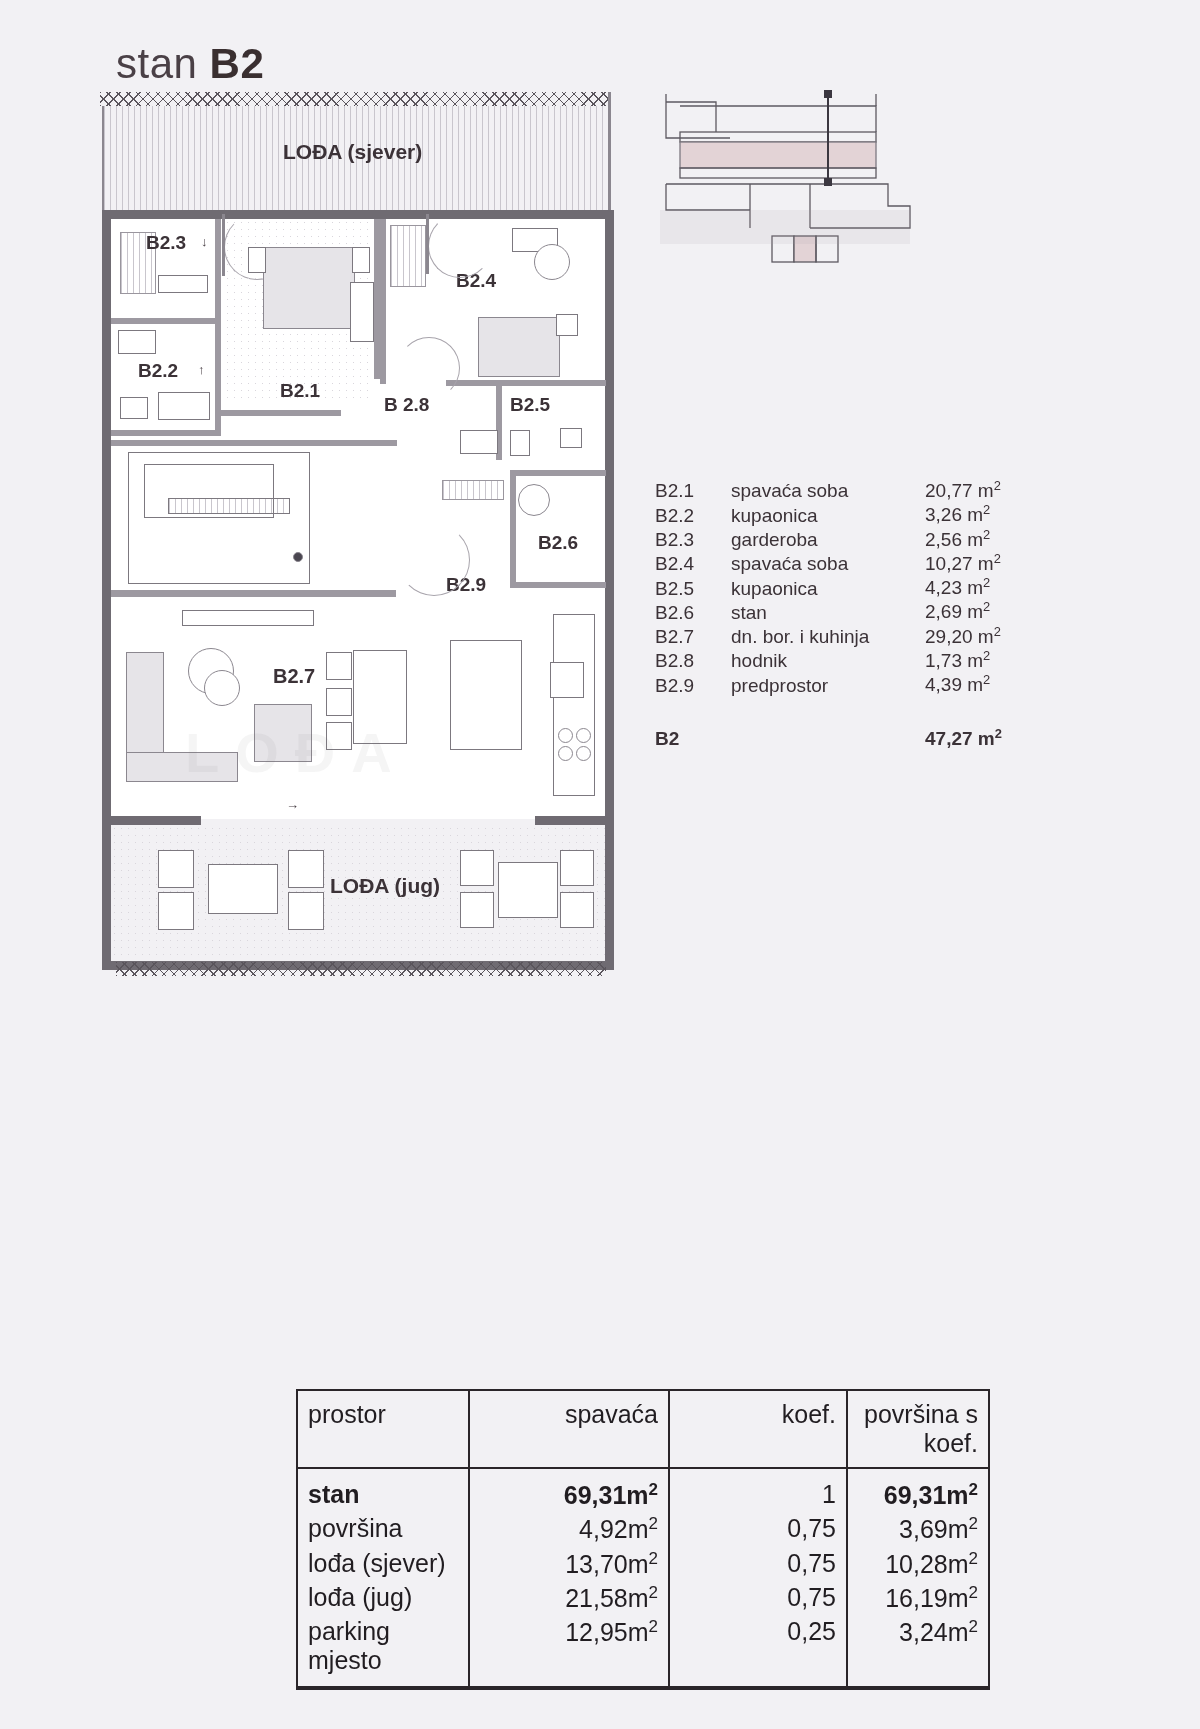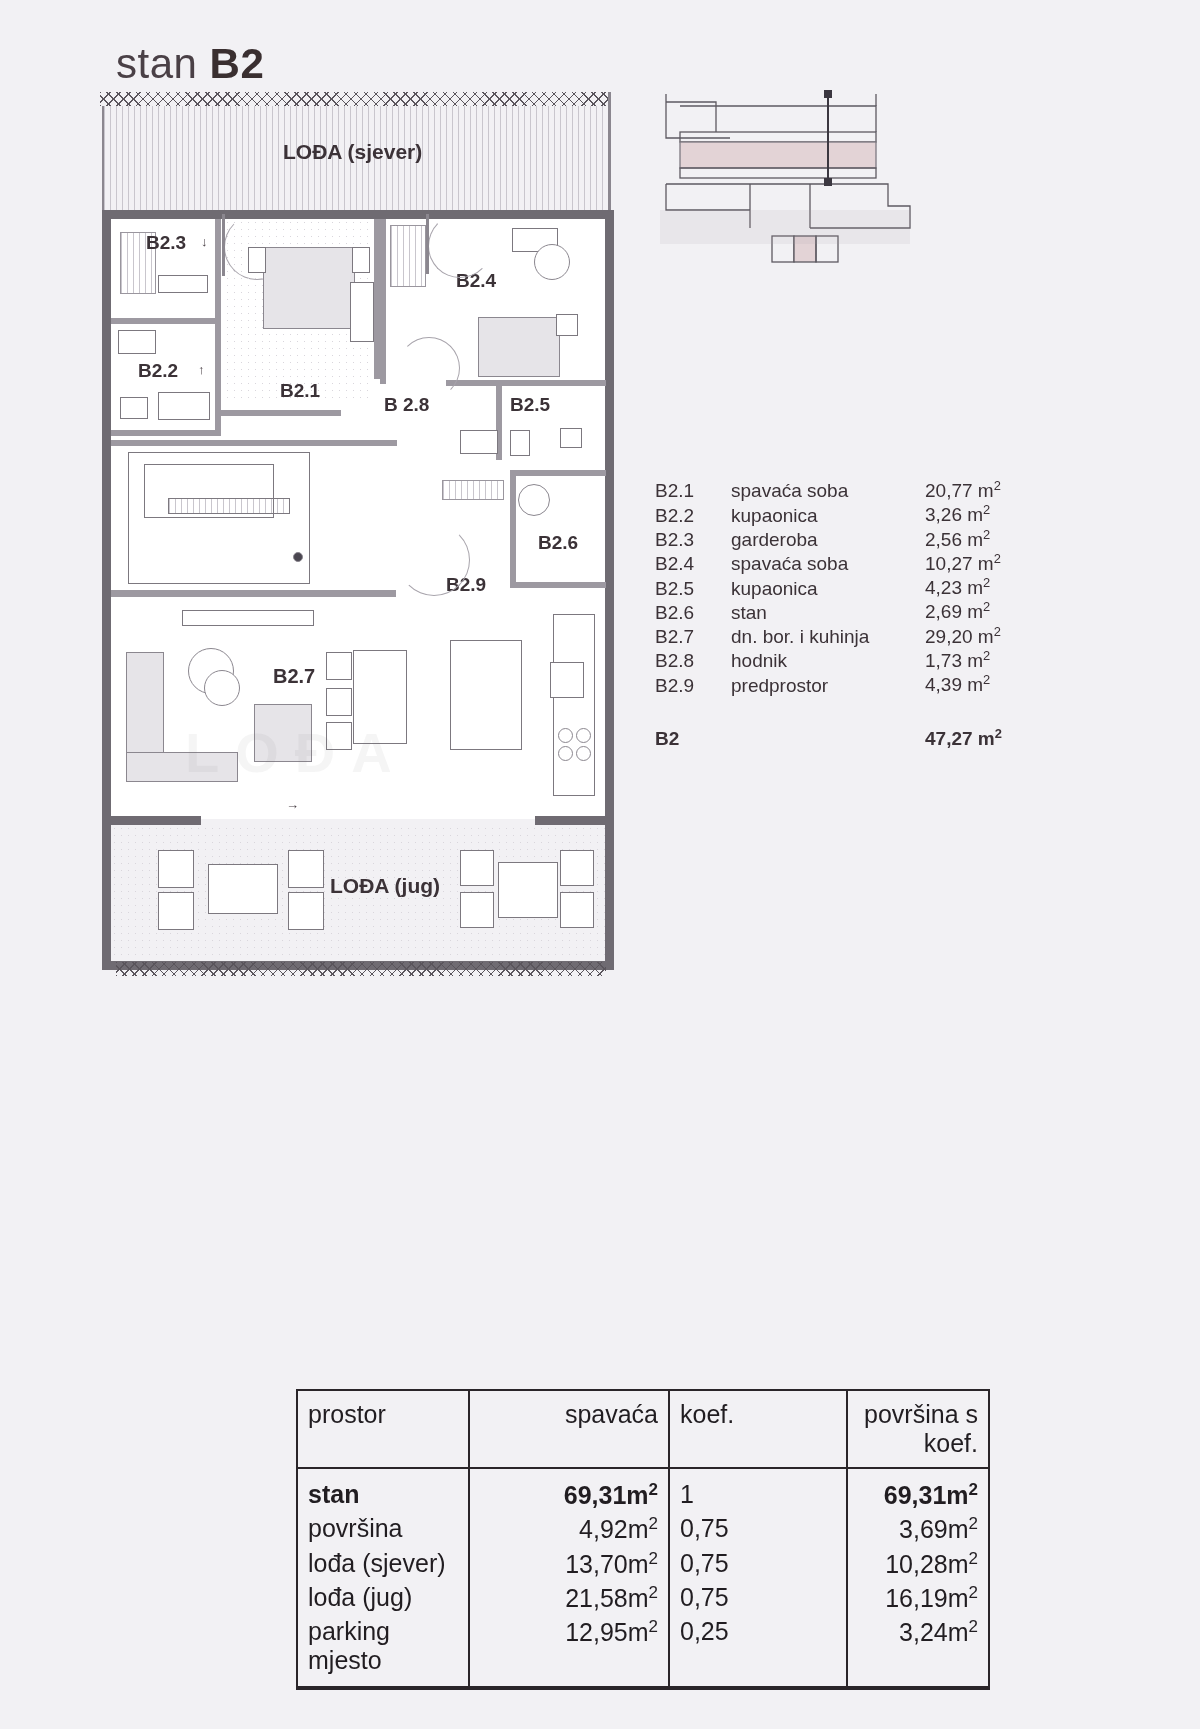--- a/index.html
+++ b/index.html
@@ -89,21 +89,21 @@
     background:transparent;
     font-size:25px;color:#211d21;
   }
   .tbl .trow{display:flex;}
   .tbl .cell{
     padding:6px 10px;
     box-sizing:border-box;
   }
   .c1{width:172px;flex:0 0 172px;border-right:2px solid #2a2529;}
   .c2{width:200px;flex:0 0 200px;text-align:right;border-right:2px solid #2a2529;}
-  .c3{width:178px;flex:0 0 178px;text-align:left;border-right:2px solid #2a2529;}
+  .c3{width:178px;flex:0 0 178px;text-align:right;border-right:2px solid #2a2529;}
   .c4{flex:1 1 auto;text-align:right;}
   .head{border-bottom:2px solid #2a2529;}
   .head .cell{padding:9px 10px;}
   .body-sec{border-bottom:2px solid #2a2529;}
   .body-sec .trow .cell{padding:2px 10px;}
   .body-sec .trow:first-child .cell{padding-top:11px;}
   .body-sec .trow:last-child .cell{padding-bottom:11px;}
   .bold{font-weight:bold;}
   .foot .cell{padding:11px 10px;}
 

